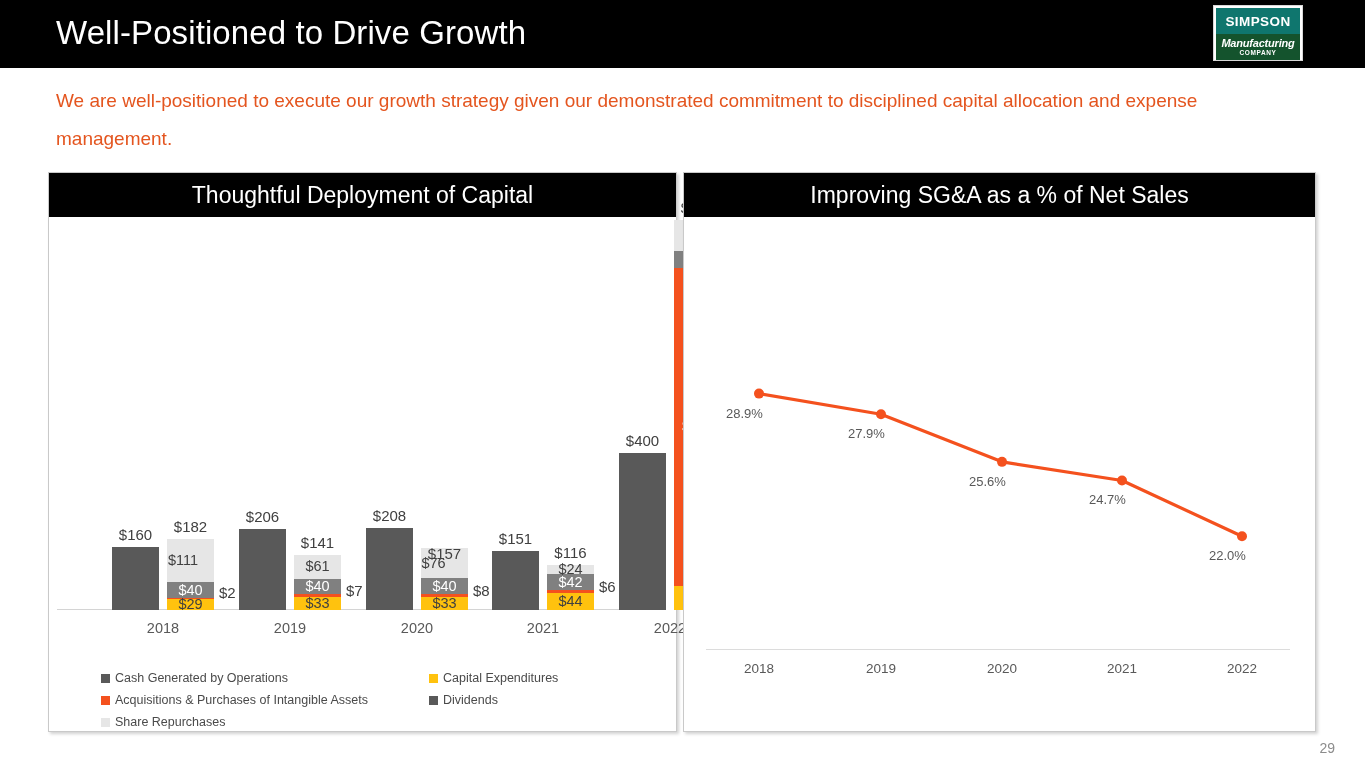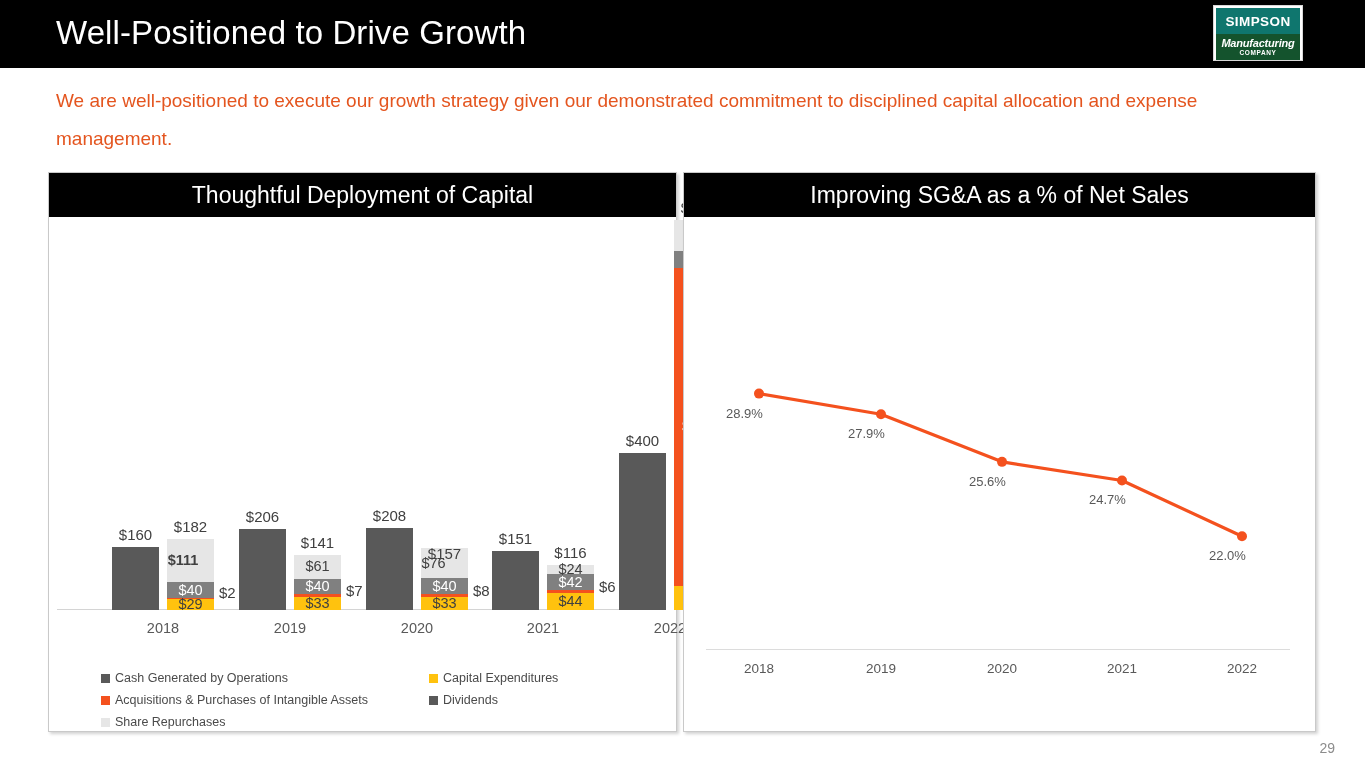--- a/index.html
+++ b/index.html
@@ -139,21 +139,21 @@
             <div class="total-label" style="left: 0px; width: 47px; bottom: 66.7136px;">$160</div>
             <div class="bar" style="left: 55px; width: 47px; height: 71.3367px;">
               <div class="seg" style="bottom: 0px; height: 11.3668px; background: rgb(255, 194, 14);"></div>
               <div class="seg" style="bottom: 11.3668px; height: 0.78392px; background: rgb(244, 81, 30);"></div>
               <div class="seg" style="bottom: 12.1508px; height: 15.6784px; background: rgb(128, 128, 128);"></div>
               <div class="seg" style="bottom: 27.8291px; height: 43.5075px; background: rgb(230, 230, 230);"></div>
             </div>
             <div class="seg-label dark" style="left: 55px; width: 47px; bottom: -1.31658px;">$29</div>
             <div class="side-label" style="left: 107px; bottom: 9.36683px;">$2</div>
             <div class="seg-label" style="left: 55px; width: 47px; bottom: 12.9899px;">$40</div>
-            <div class="seg-label dark" style="left: 55px; width: 32px; bottom: 42.5829px; font-weight: bold;">$111</div>
+            <div class="seg-label dark" style="left: 55px; width: 32px; bottom: 42.5829px;">$111</div>
             <div class="total-label" style="left: 55px; width: 47px; bottom: 75.3367px;">$182</div>
           </div>
           <div class="xtick" style="left: 53px; width: 122px;">2018</div>
           <div class="group" style="left: 190px; width: 102px;">
             <div class="bar" style="left: 0px; width: 47px; height: 80.7437px; background: rgb(89, 89, 89);"></div>
             <div class="total-label" style="left: 0px; width: 47px; bottom: 84.7437px;">$206</div>
             <div class="bar" style="left: 55px; width: 47px; height: 55.2663px;">
               <div class="seg" style="bottom: 0px; height: 12.9347px; background: rgb(255, 194, 14);"></div>
               <div class="seg" style="bottom: 12.9347px; height: 2.74372px; background: rgb(244, 81, 30);"></div>
               <div class="seg" style="bottom: 15.6784px; height: 15.6784px; background: rgb(128, 128, 128);"></div>

